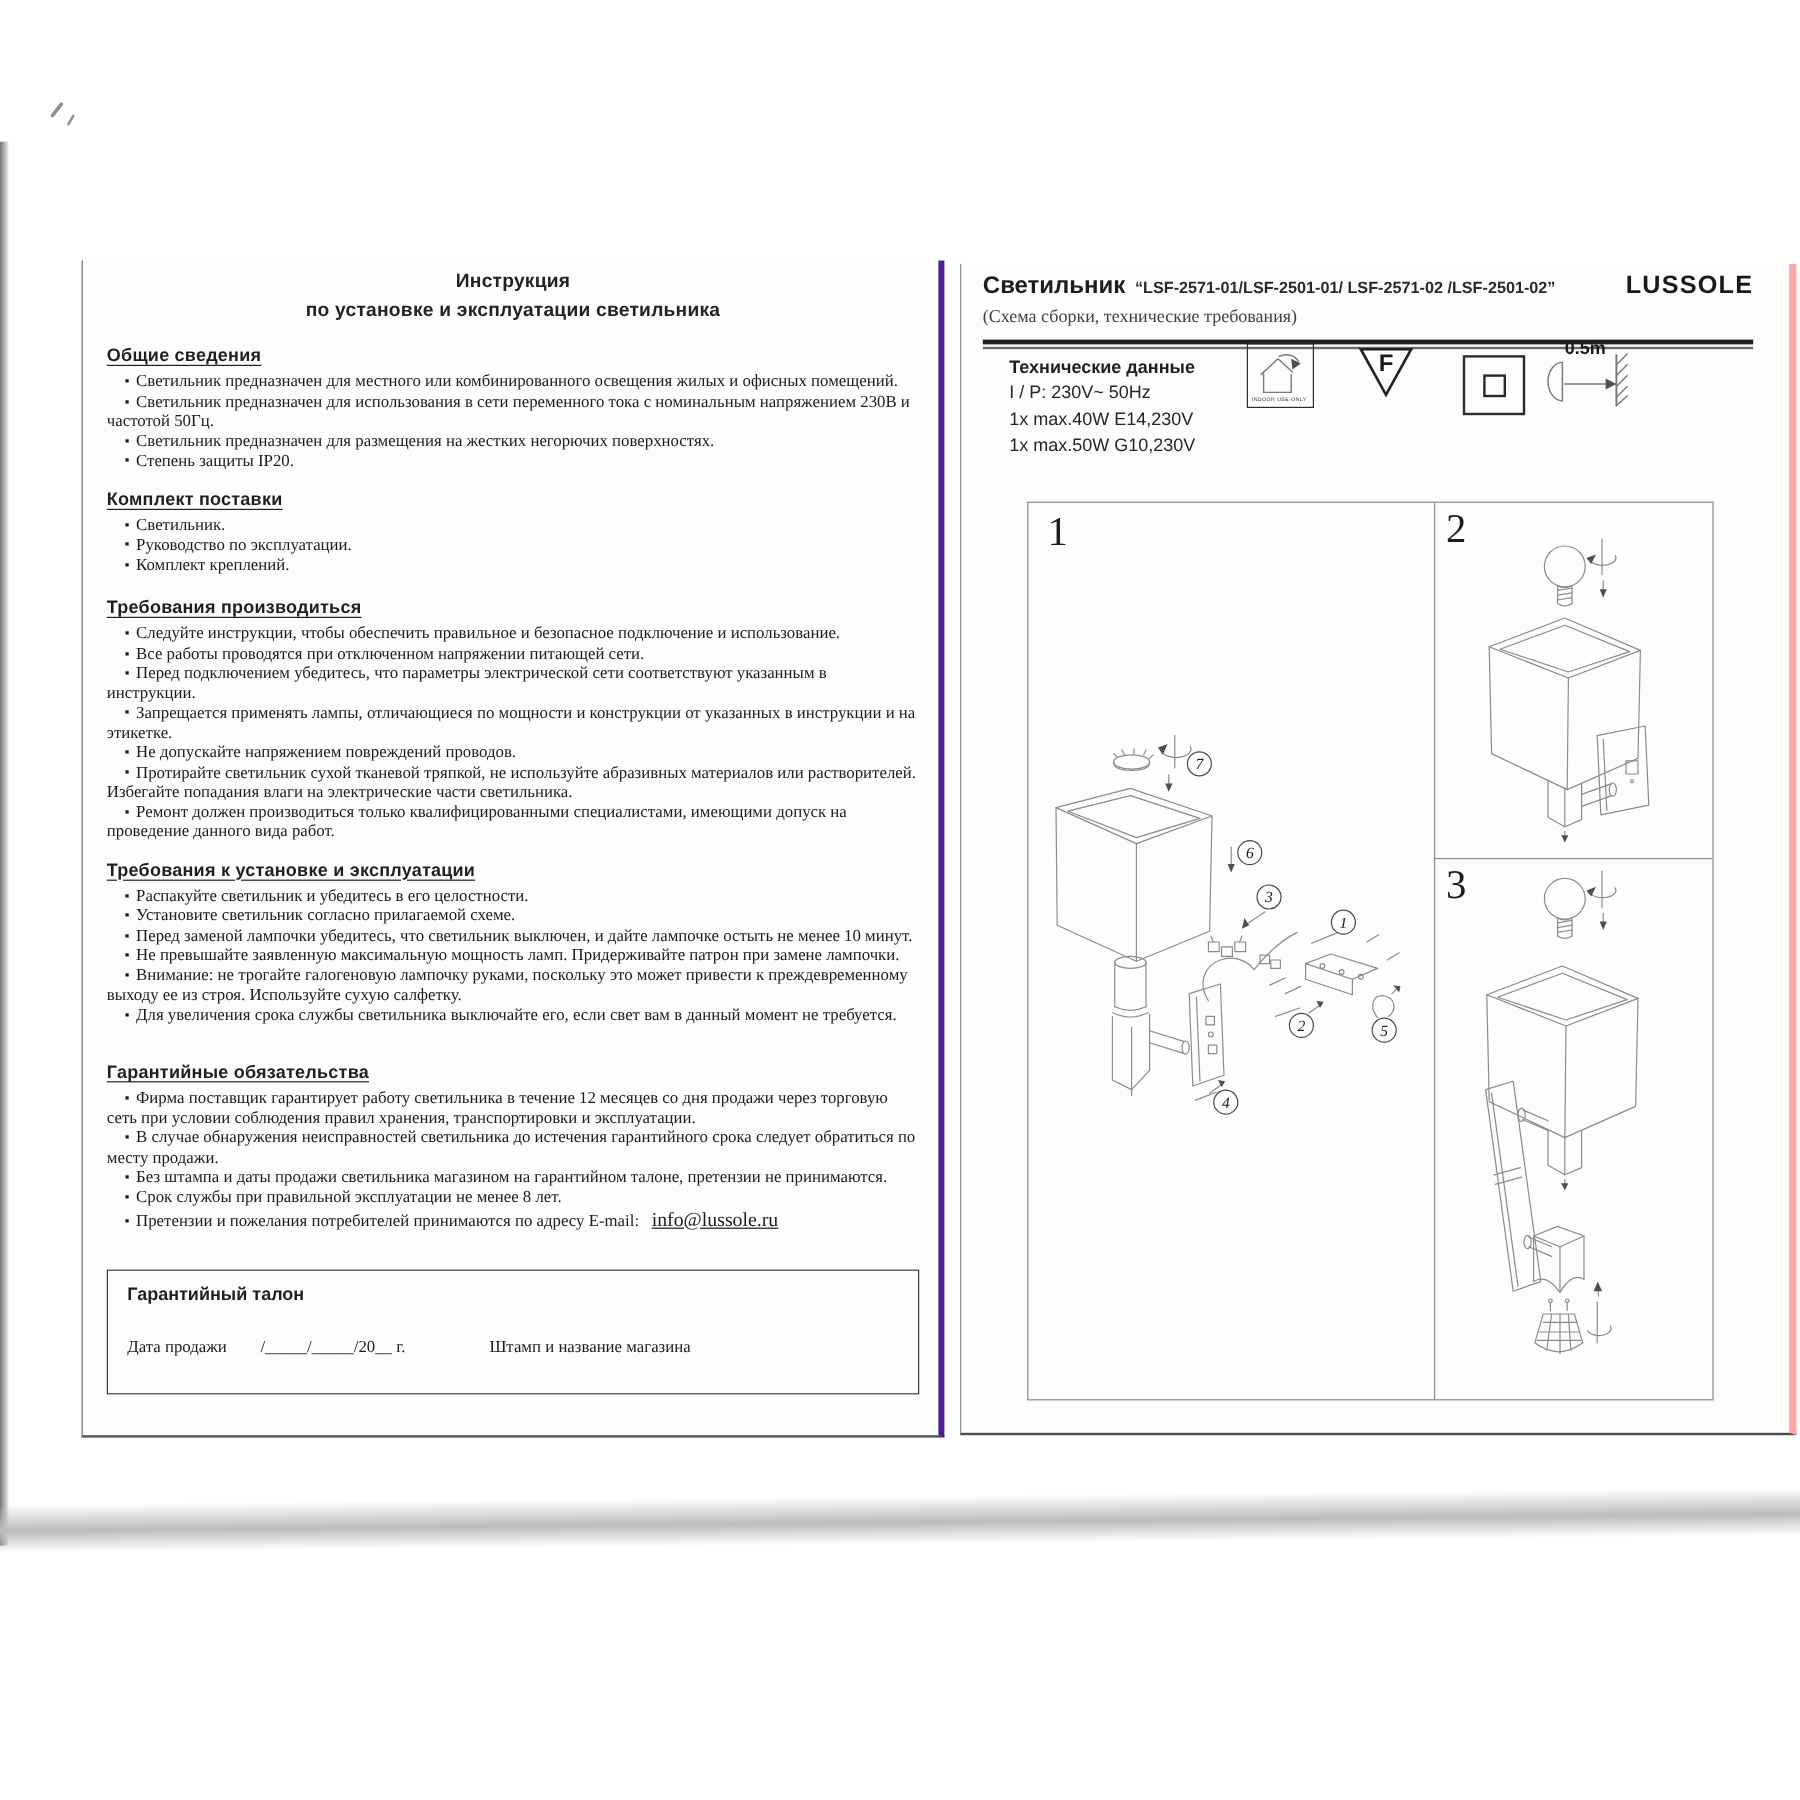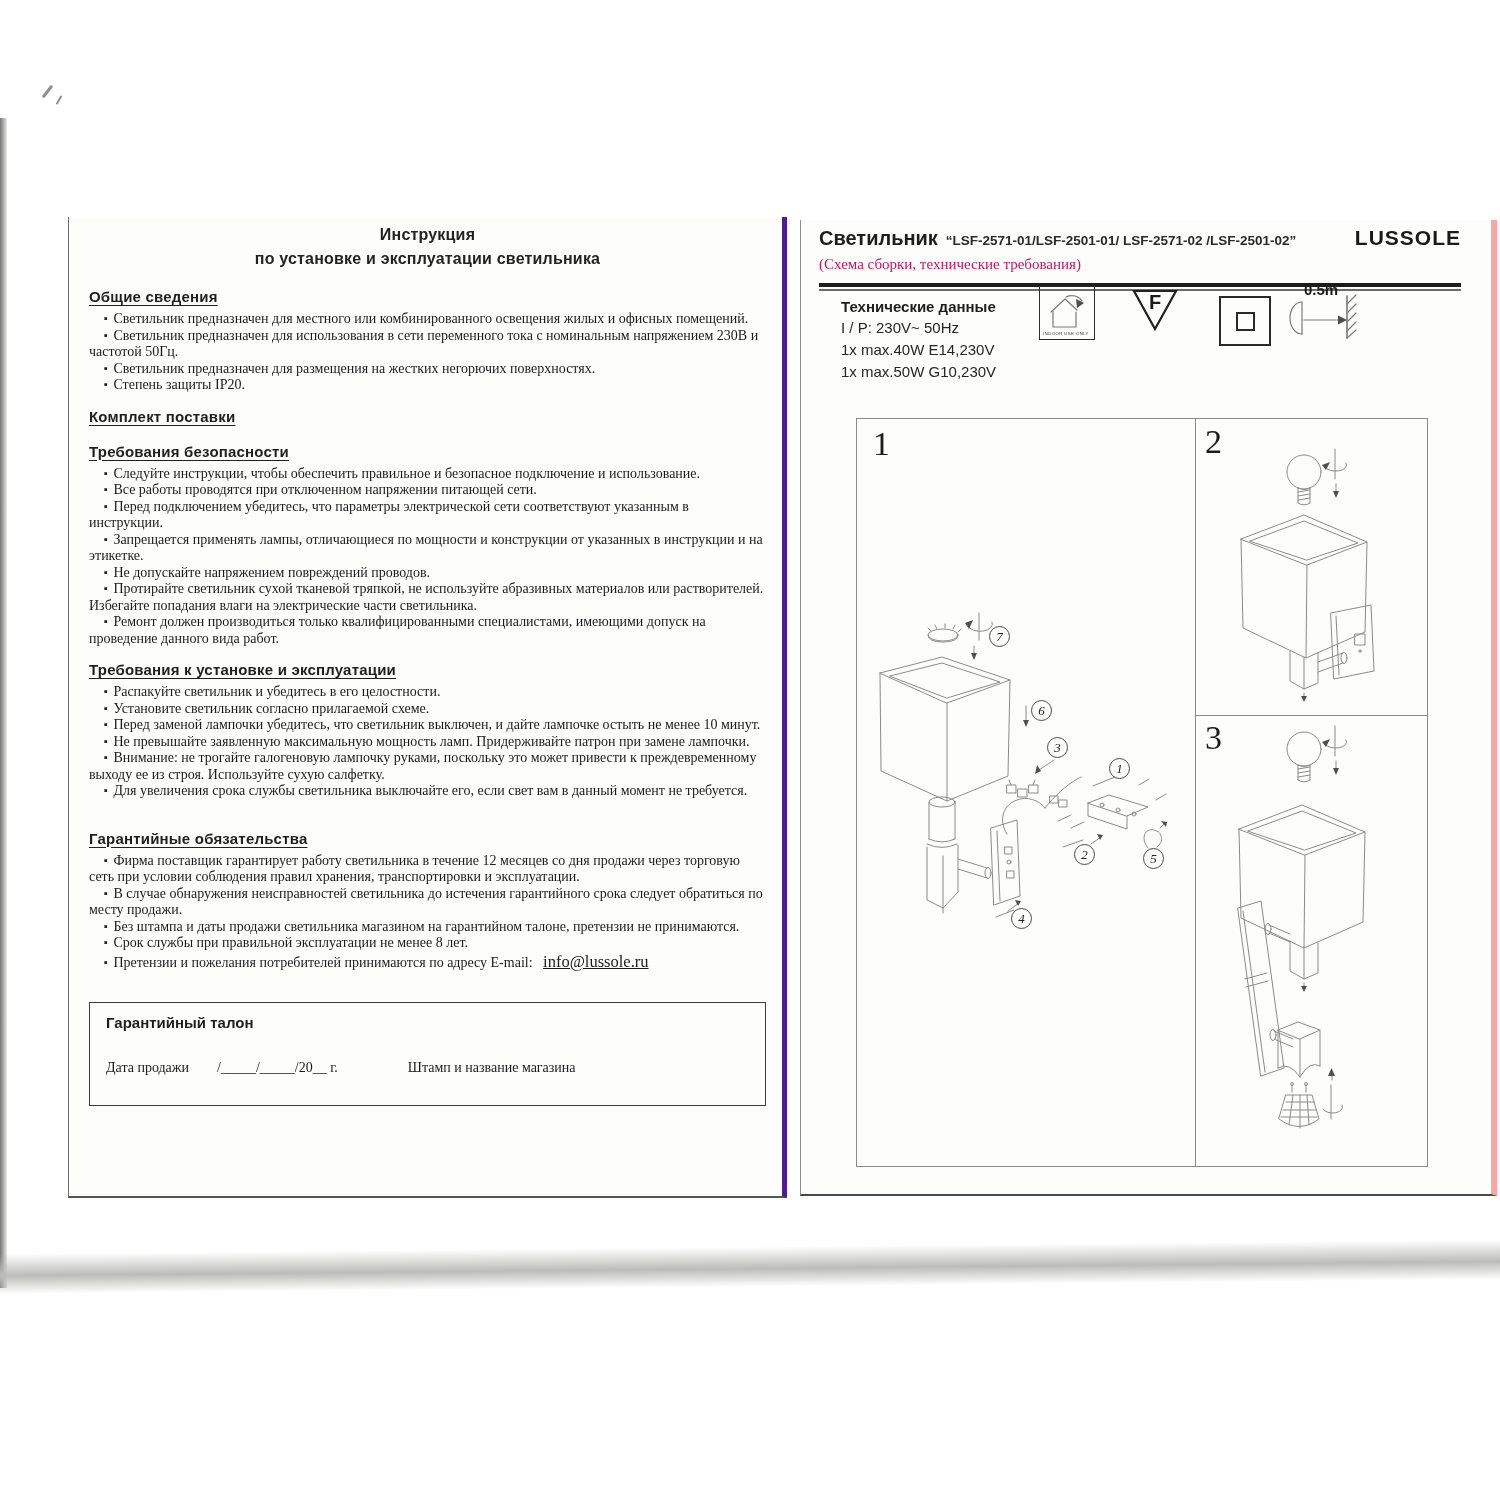--- a/index.html
+++ b/index.html
@@ -38,21 +38,21 @@
   .date-row .stamp{margin-left:70px;}
   
   .right-page{position:absolute;left:800px;top:220px;width:697px;height:976px;box-sizing:border-box;
               border-left:1px solid #8f8f8f;border-bottom:2px solid #4a4a4a;border-right:6px solid #fca5a5;
               background:#fdfdfc;}
   .rp-header{padding:6px 0 0 18px;}
   .rp-title-row{display:flex;align-items:baseline;width:642px;}
   .rp-product{font:700 20px "Liberation Sans",sans-serif;color:#1d1d1d;}
   .rp-models{font:700 13.5px "Liberation Sans",sans-serif;color:#2a2a2a;margin-left:8px;}
   .rp-brand{font:700 21px "Liberation Sans",sans-serif;letter-spacing:1px;color:#1a1a1a;margin-left:auto;}
-  .rp-subtitle{font:400 15px "Liberation Serif",serif;color:#be185d;margin-top:6px;}
+  .rp-subtitle{font:400 15px "Liberation Serif",serif;color:#404040;margin-top:6px;}
   .rule-thick{width:642px;height:4px;background:#1d1d1d;margin-top:10px;}
   .rule-thin{width:642px;height:1.5px;background:#6b6b6b;margin-top:2px;}
   .tech-block{margin:7px 0 0 22px;}
   .tech-block h3{font:700 15px "Liberation Sans",sans-serif;margin:0 0 2px 0;color:#1e1e1e;}
   .tech-block .tl{font:400 15px/22px "Liberation Sans",sans-serif;color:#262626;}
   
   .icon{position:absolute;}
   .icon-indoor{left:238px;top:66px;width:56px;height:54px;border:1.5px solid #2c2c2c;box-sizing:border-box;}
   .icon-f{left:330px;top:67px;}
   .icon-class2{left:418px;top:76px;width:52px;height:50px;border:2px solid #2a2a2a;box-sizing:border-box;}
@@ -92,24 +92,29 @@
       <ul>
           <li>Светильник предназначен для местного или комбинированного освещения жилых и офисных помещений.</li>
           <li>Светильник предназначен для использования в сети переменного тока с номинальным напряжением 230В и частотой 50Гц.</li>
           <li>Светильник предназначен для размещения на жестких негорючих поверхностях.</li>
           <li>Степень защиты IP20.</li>
         </ul>
     </div>
 
     <div class="section s2">
       <h2>Комплект поставки</h2>
+      <ul>
+          <li>Светильник.</li>
+          <li>Руководство по эксплуатации.</li>
+          <li>Комплект креплений.</li>
+        </ul>
     </div>
 
     <div class="section s3">
-      <h2>Требования безопасности</h2>
+      <h2>Требования производиться</h2>
       <ul>
           <li>Следуйте инструкции, чтобы обеспечить правильное и безопасное подключение и использование.</li>
           <li>Все работы проводятся при отключенном напряжении питающей сети.</li>
           <li>Перед подключением убедитесь, что параметры электрической сети соответствуют указанным в инструкции.</li>
           <li>Запрещается применять лампы, отличающиеся по мощности и конструкции от указанных в инструкции и на этикетке.</li>
           <li>Не допускайте напряжением повреждений проводов.</li>
           <li>Протирайте светильник сухой тканевой тряпкой, не используйте абразивных материалов или растворителей. Избегайте попадания влаги на электрические части светильника.</li>
           <li>Ремонт должен производиться только квалифицированными специалистами, имеющими допуск на проведение данного вида работ.</li>
         </ul>
     </div>

